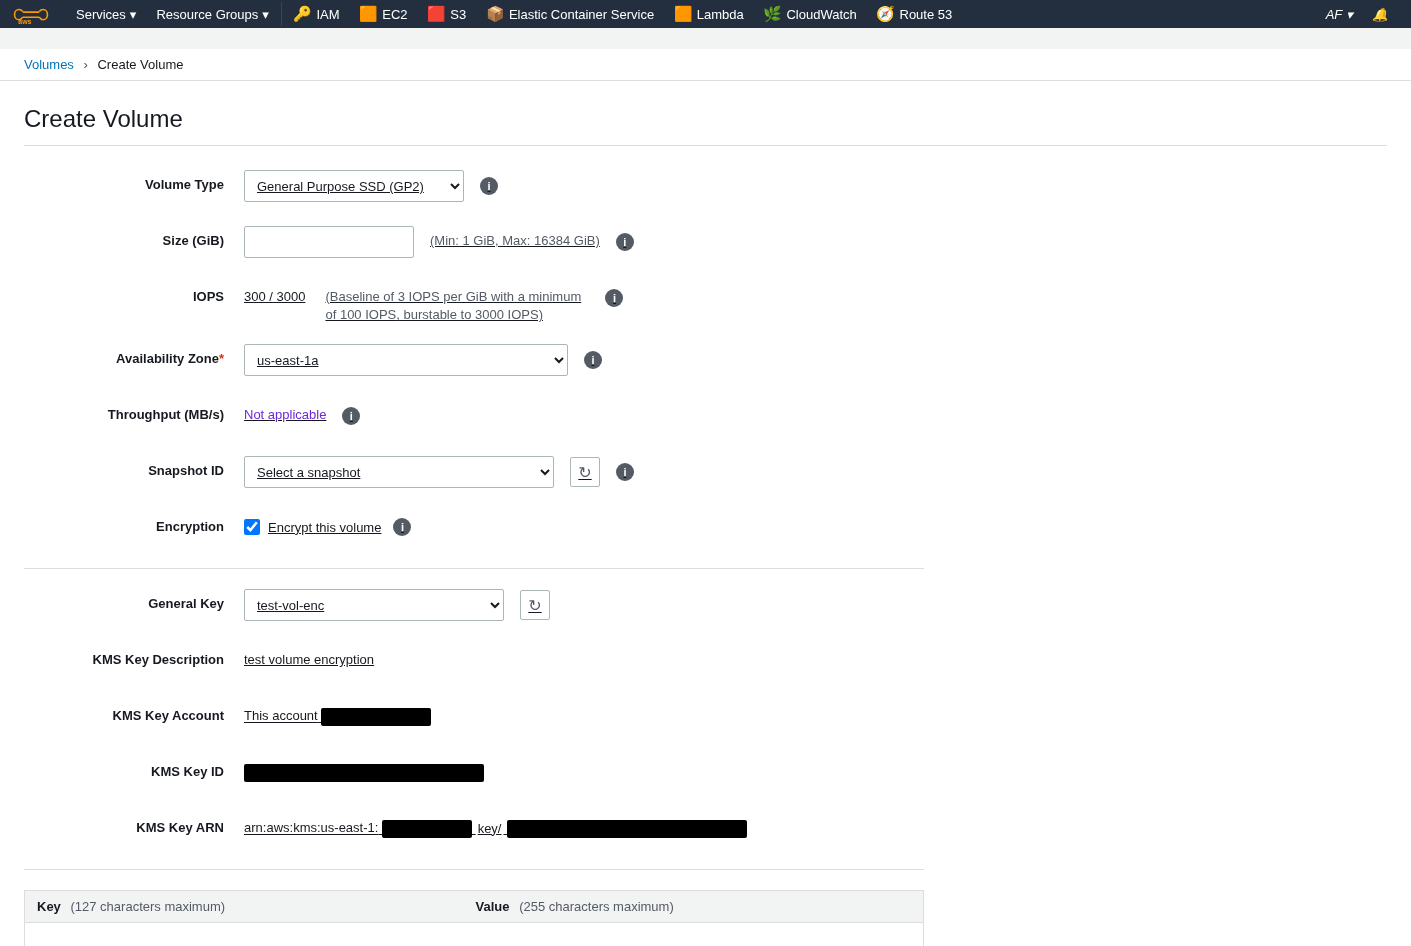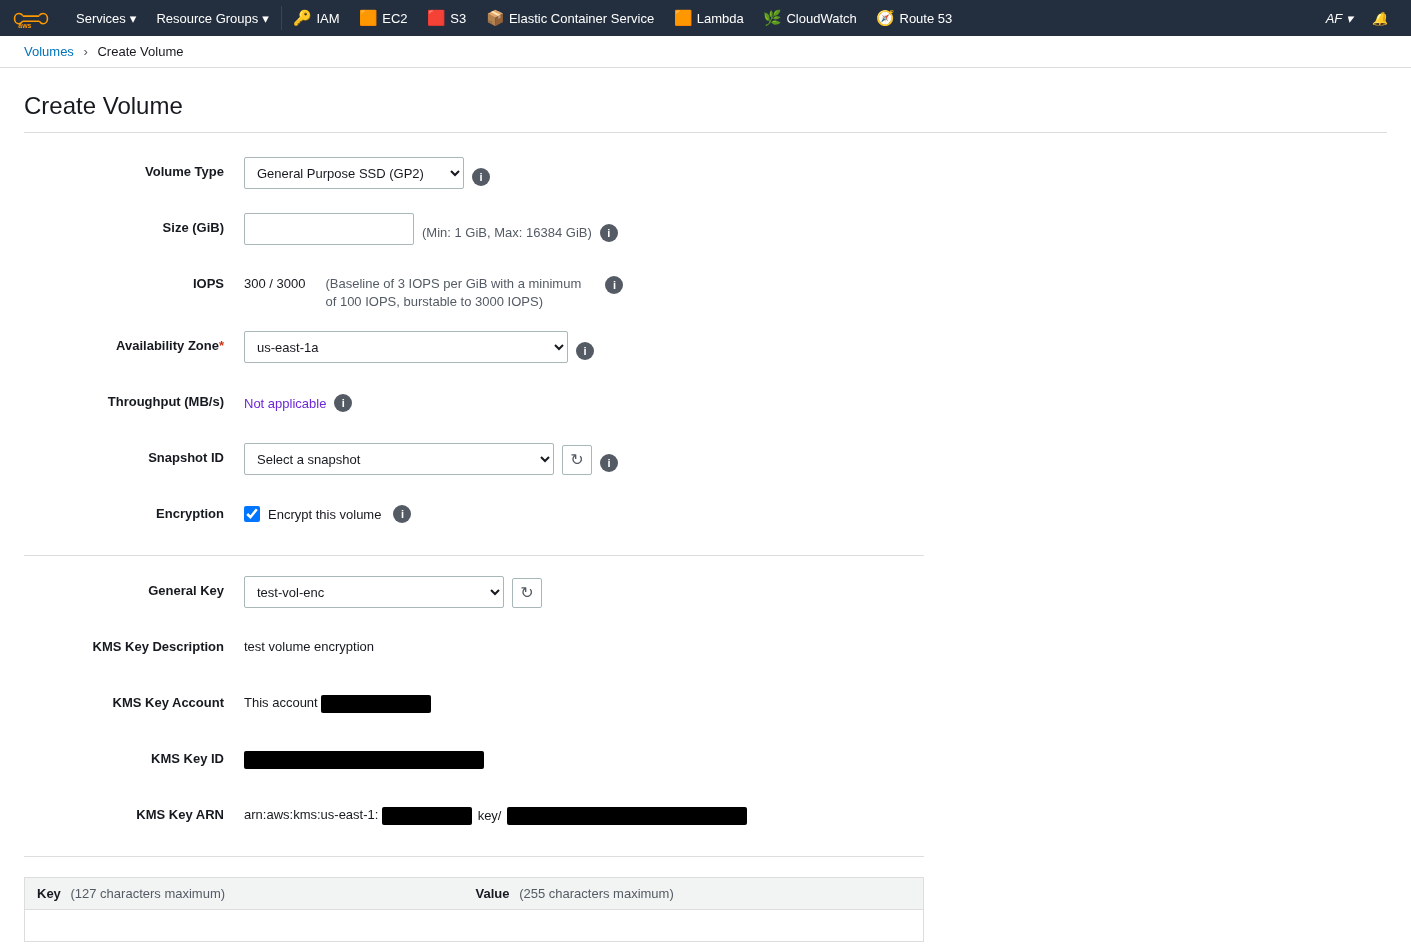--- a/index.html
+++ b/index.html
@@ -2,21 +2,21 @@
 <html><head>
   <meta charset="utf-8">
   <style>
     * { box-sizing: border-box; margin: 0; padding: 0; }
     body { font-family: "Amazon Ember", Arial, sans-serif; font-size: 14px; background: #f2f3f3; color: #16191f; }
 
     
     .top-nav {
       background: #232f3e;
       color: #fff;
-      height: 36px;
+      height: 28px;
       display: flex;
       align-items: center;
       padding: 0 12px;
       gap: 0;
       position: relative;
       z-index: 100;
     }
     .nav-logo {
       display: flex;
       align-items: center;
@@ -39,20 +39,21 @@
     }
     .nav-divider { width: 1px; background: #3a4553; height: 24px; margin: 0 2px; }
     .nav-right { margin-left: auto; display: flex; align-items: center; font-style: italic; }
 
     
     .breadcrumb-bar {
       background: #fff;
       padding: 8px 24px;
       font-size: 13px;
       border-bottom: 1px solid #ddd;
+      margin-top: 21px;
     }
     .breadcrumb-bar a { color: #0073bb; text-decoration: none; }
     .breadcrumb-sep { margin: 0 6px; color: #545b64; }
 
     
     .main-content {
       background: #fff;
       margin: 0;
       padding: 24px 24px 40px;
       min-height: calc(946px - 40px - 34px);
@@ -82,23 +83,24 @@
       padding-right: 20px;
       padding-top: 7px;
       font-weight: 700;
       font-size: 13px;
       color: #16191f;
       flex-shrink: 0;
     }
     .form-label .required { color: #d13212; }
     .form-control-wrap {
       display: flex;
-      align-items: center;
-      gap: 8px;
+      align-items: flex-start;
+      gap: 16px;
       flex: 1;
+      text-decoration: underline;
     }
     select, input[type="text"] {
       border: 1px solid #aab7b8;
       border-radius: 2px;
       padding: 5px 8px;
       font-size: 13px;
       color: #16191f;
       background: #fff;
       height: 32px;
     }

